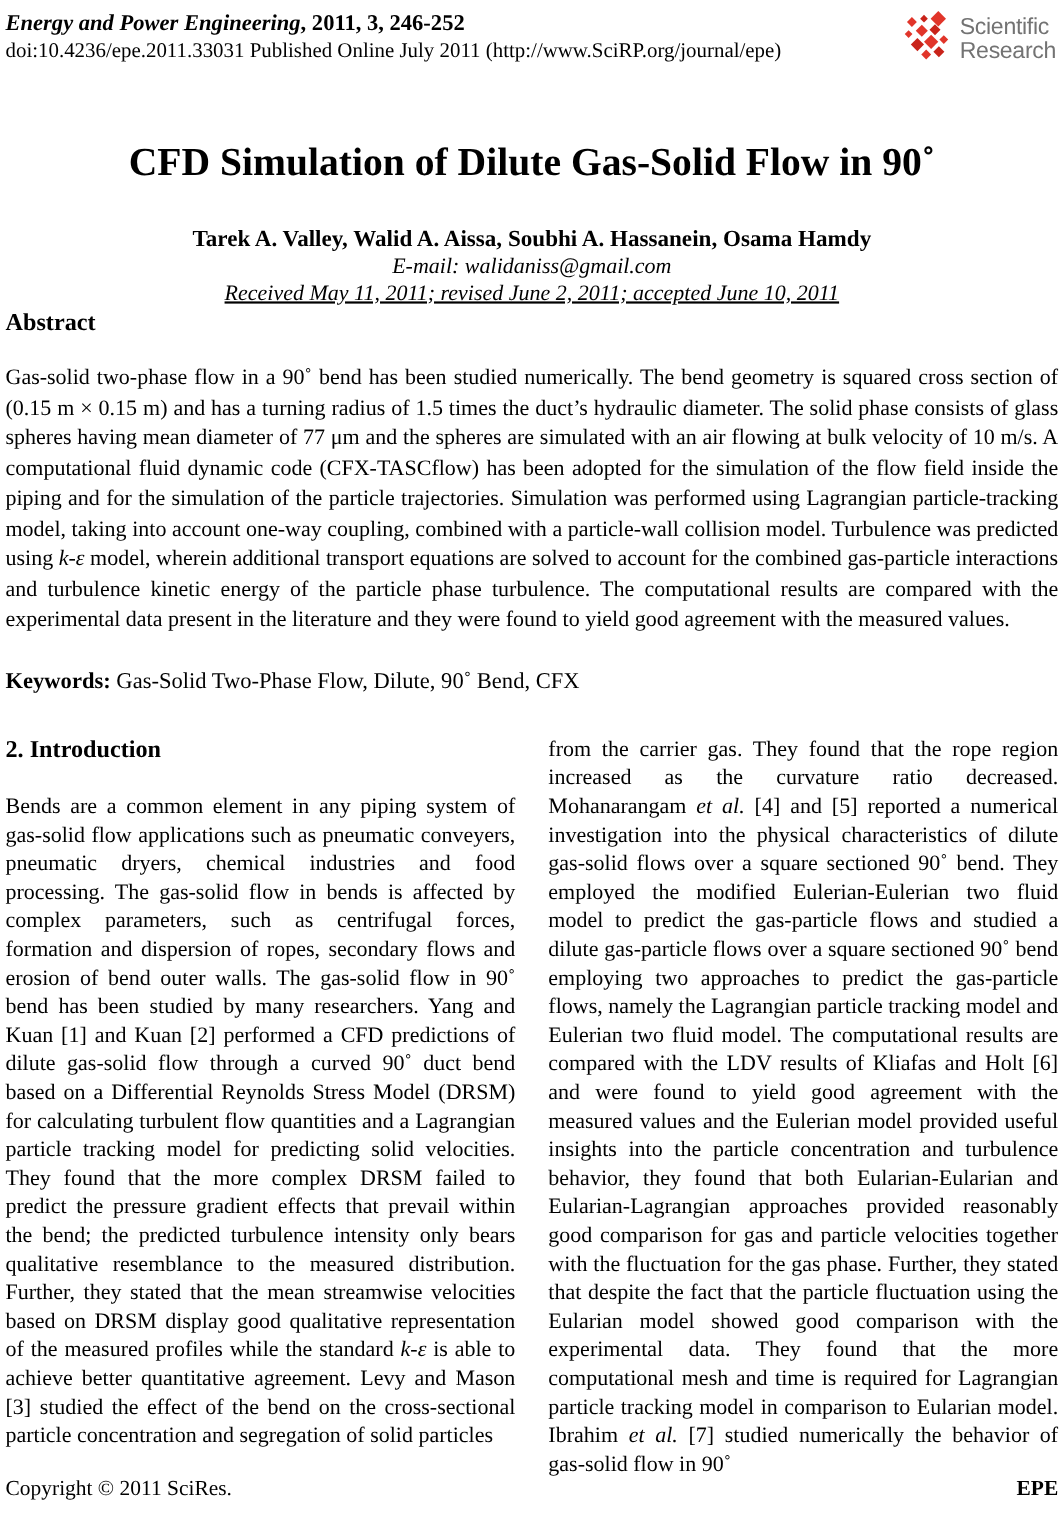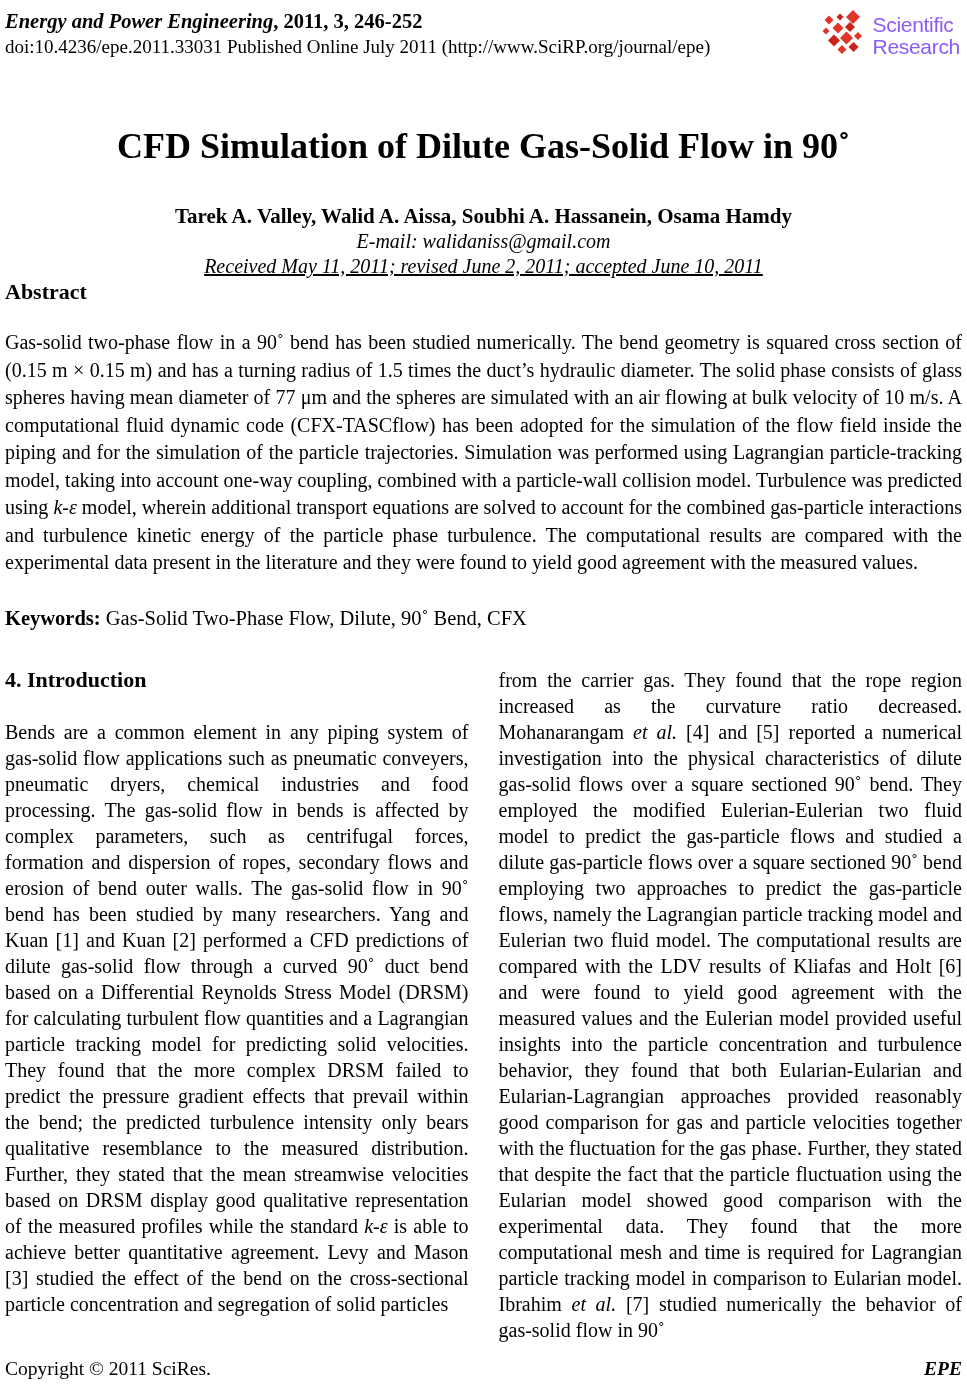--- a/index.html
+++ b/index.html
@@ -17,21 +17,21 @@
   .bd{font-weight:bold;}
 
   
   .header{display:flex;justify-content:space-between;align-items:flex-start;}
   .header-left{font-size:19.5px;line-height:26px;}
   .journal-citation{font-weight:bold;font-size:20.5px;}
   .doi-line{font-size:19px;text-align:center;}
   .logo{display:flex;align-items:center;gap:4px;margin-top:2px;margin-right:2px;}
   .logo-text{
     font-family:"Liberation Sans", sans-serif;
-    font-size:21px;line-height:22px;color:#8b5cf6;letter-spacing:-0.3px;
+    font-size:21px;line-height:22px;color:#737373;letter-spacing:-0.3px;
   }
 
   
   .paper-title{
     margin-top:64px;text-align:center;
     font-size:36px;font-weight:bold;line-height:43px;
   }
   .byline{text-align:center;}
   .authors-line{margin-top:36px;font-size:21px;font-weight:bold;line-height:25px;}
   .affiliation-line{font-size:20px;font-style:italic;line-height:25px;}
@@ -47,25 +47,25 @@
   .keywords-line{margin-top:28px;font-size:20.5px;line-height:26px;}
   .keywords-line .label{font-weight:bold;}
 
   
   .columns{display:flex;gap:30px;margin-top:36px;}
   .col{flex:1 1 0;font-size:20px;line-height:26px;text-align:justify;}
   .intro-heading{font-size:22px;font-weight:bold;margin:0 0 26px 0;text-align:left;}
 
   
   .footer{
-    position:absolute;left:5px;right:5px;bottom:9px;
+    position:absolute;left:5px;right:5px;bottom:24px;
     display:flex;justify-content:space-between;align-items:baseline;
     font-size:19.5px;
   }
-  .journal-abbrev{font-weight:bold;font-style:italic;}
+  .journal-abbrev{font-weight:bold;}
 </style>
 </head>
 <body>
 
 <div class="page">
 
   <div class="header">
     <div class="header-left">
       <div class="journal-citation"><span class="it bd">Energy and Power Engineering</span><span class="bd">, 2011, 3, 246-252</span></div>
       <div class="doi-line">doi:10.4236/epe.2011.33031 Published Online July 2011 (http://www.SciRP.org/journal/epe)</div>
@@ -107,21 +107,21 @@
 
   <div class="section-heading">Abstract</div>
   <div class="abstract-text"><span>Gas-solid two-phase flow in a 90˚ bend has been studied numerically. The bend geometry is squared cross section of (0.15 m × 0.15 m) and has a turning radius of 1.5 times the duct’s hydraulic diameter. The solid phase consists of glass spheres having mean diameter of 77 μm and the spheres are simulated with an air flowing at bulk velocity of 10 m/s. A computational fluid dynamic code (CFX-TASCflow) has been adopted for the simulation of the flow field inside the piping and for the simulation of the particle trajectories. Simulation was performed using Lagrangian particle-tracking model, taking into account one-way coupling, combined with a particle-wall collision model. Turbulence was predicted using </span><span class="it">k-ε</span><span> model, wherein additional transport equations are solved to account for the combined gas-particle interactions and turbulence kinetic energy of the particle phase turbulence. The computational results are compared with the experimental data present in the literature and they were found to yield good agreement with the measured values.</span></div>
 
   <div class="keywords-line">
     <span class="label">Keywords:</span><span> Gas-Solid Two-Phase Flow, Dilute, 90˚ Bend, CFX</span>
   </div>
 
   <div class="columns">
     <div class="col">
-      <div class="intro-heading">4. Introduction</div>
+      <div class="intro-heading">2. Introduction</div>
       <div><span>Bends are a common element in any piping system of gas-solid flow applications such as pneumatic conveyers, pneumatic dryers, chemical industries and food processing. The gas-solid flow in bends is affected by complex parameters, such as centrifugal forces, formation and dispersion of ropes, secondary flows and erosion of bend outer walls. The gas-solid flow in 90˚ bend has been studied by many researchers. Yang and Kuan [1] and Kuan [2] performed a CFD predictions of dilute gas-solid flow through a curved 90˚ duct bend based on a Differential Reynolds Stress Model (DRSM) for calculating turbulent flow quantities and a Lagrangian particle tracking model for predicting solid velocities. They found that the more complex DRSM failed to predict the pressure gradient effects that prevail within the bend; the predicted turbulence intensity only bears qualitative resemblance to the measured distribution. Further, they stated that the mean streamwise velocities based on DRSM display good qualitative representation of the measured profiles while the standard </span><span class="it">k-ε</span><span> is able to achieve better quantitative agreement. Levy and Mason [3] studied the effect of the bend on the cross-sectional particle concentration and segregation of solid particles</span></div>
     </div>
     <div class="col">
       <div><span>from the carrier gas. They found that the rope region increased as the curvature ratio decreased. Mohanarangam </span><span class="it">et al.</span><span> [4] and [5] reported a numerical investigation into the physical characteristics of dilute gas-solid flows over a square sectioned 90˚ bend. They employed the modified Eulerian-Eulerian two fluid model to predict the gas-particle flows and studied a dilute gas-particle flows over a square sectioned 90˚ bend employing two approaches to predict the gas-particle flows, namely the Lagrangian particle tracking model and Eulerian two fluid model. The computational results are compared with the LDV results of Kliafas and Holt [6] and were found to yield good agreement with the measured values and the Eulerian model provided useful insights into the particle concentration and turbulence behavior, they found that both Eularian-Eularian and Eularian-Lagrangian approaches provided reasonably good comparison for gas and particle velocities together with the fluctuation for the gas phase. Further, they stated that despite the fact that the particle fluctuation using the Eularian model showed good comparison with the experimental data. They found that the more computational mesh and time is required for Lagrangian particle tracking model in comparison to Eularian model. Ibrahim </span><span class="it">et al.</span><span> [7] studied numerically the behavior of gas-solid flow in 90˚</span></div>
     </div>
   </div>
 
   <div class="footer">
     <span>Copyright © 2011 SciRes.</span>
     <span class="journal-abbrev">EPE</span>

